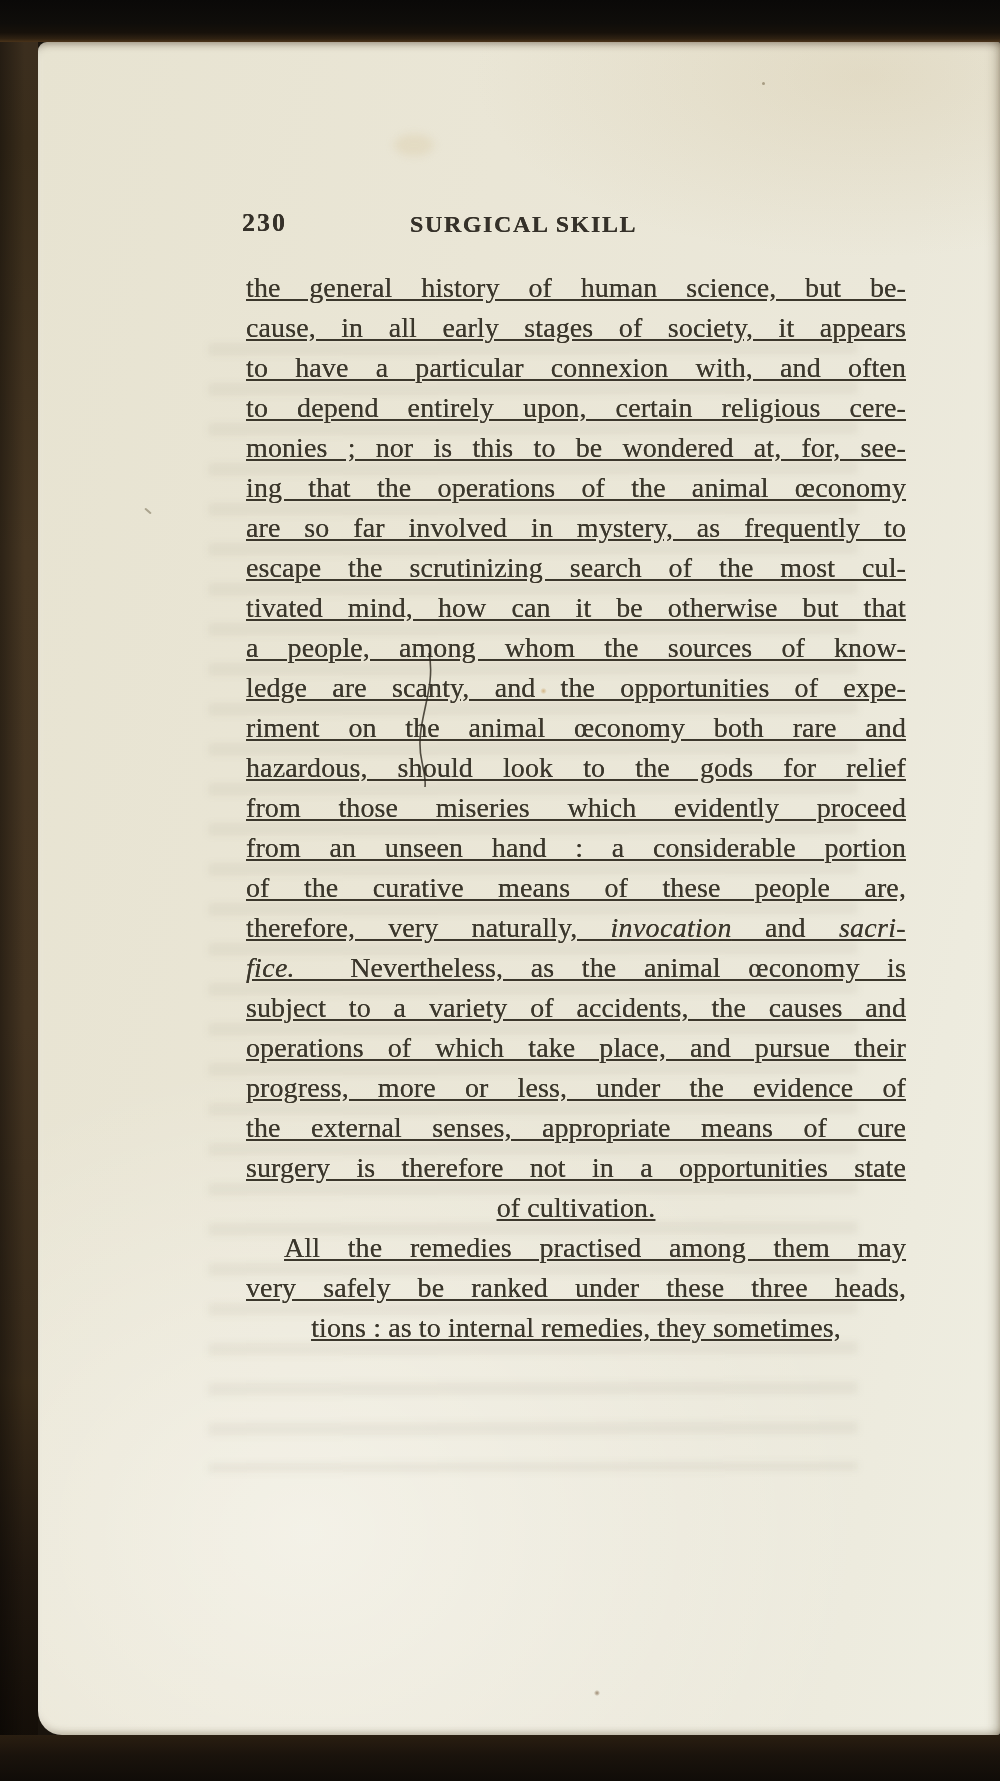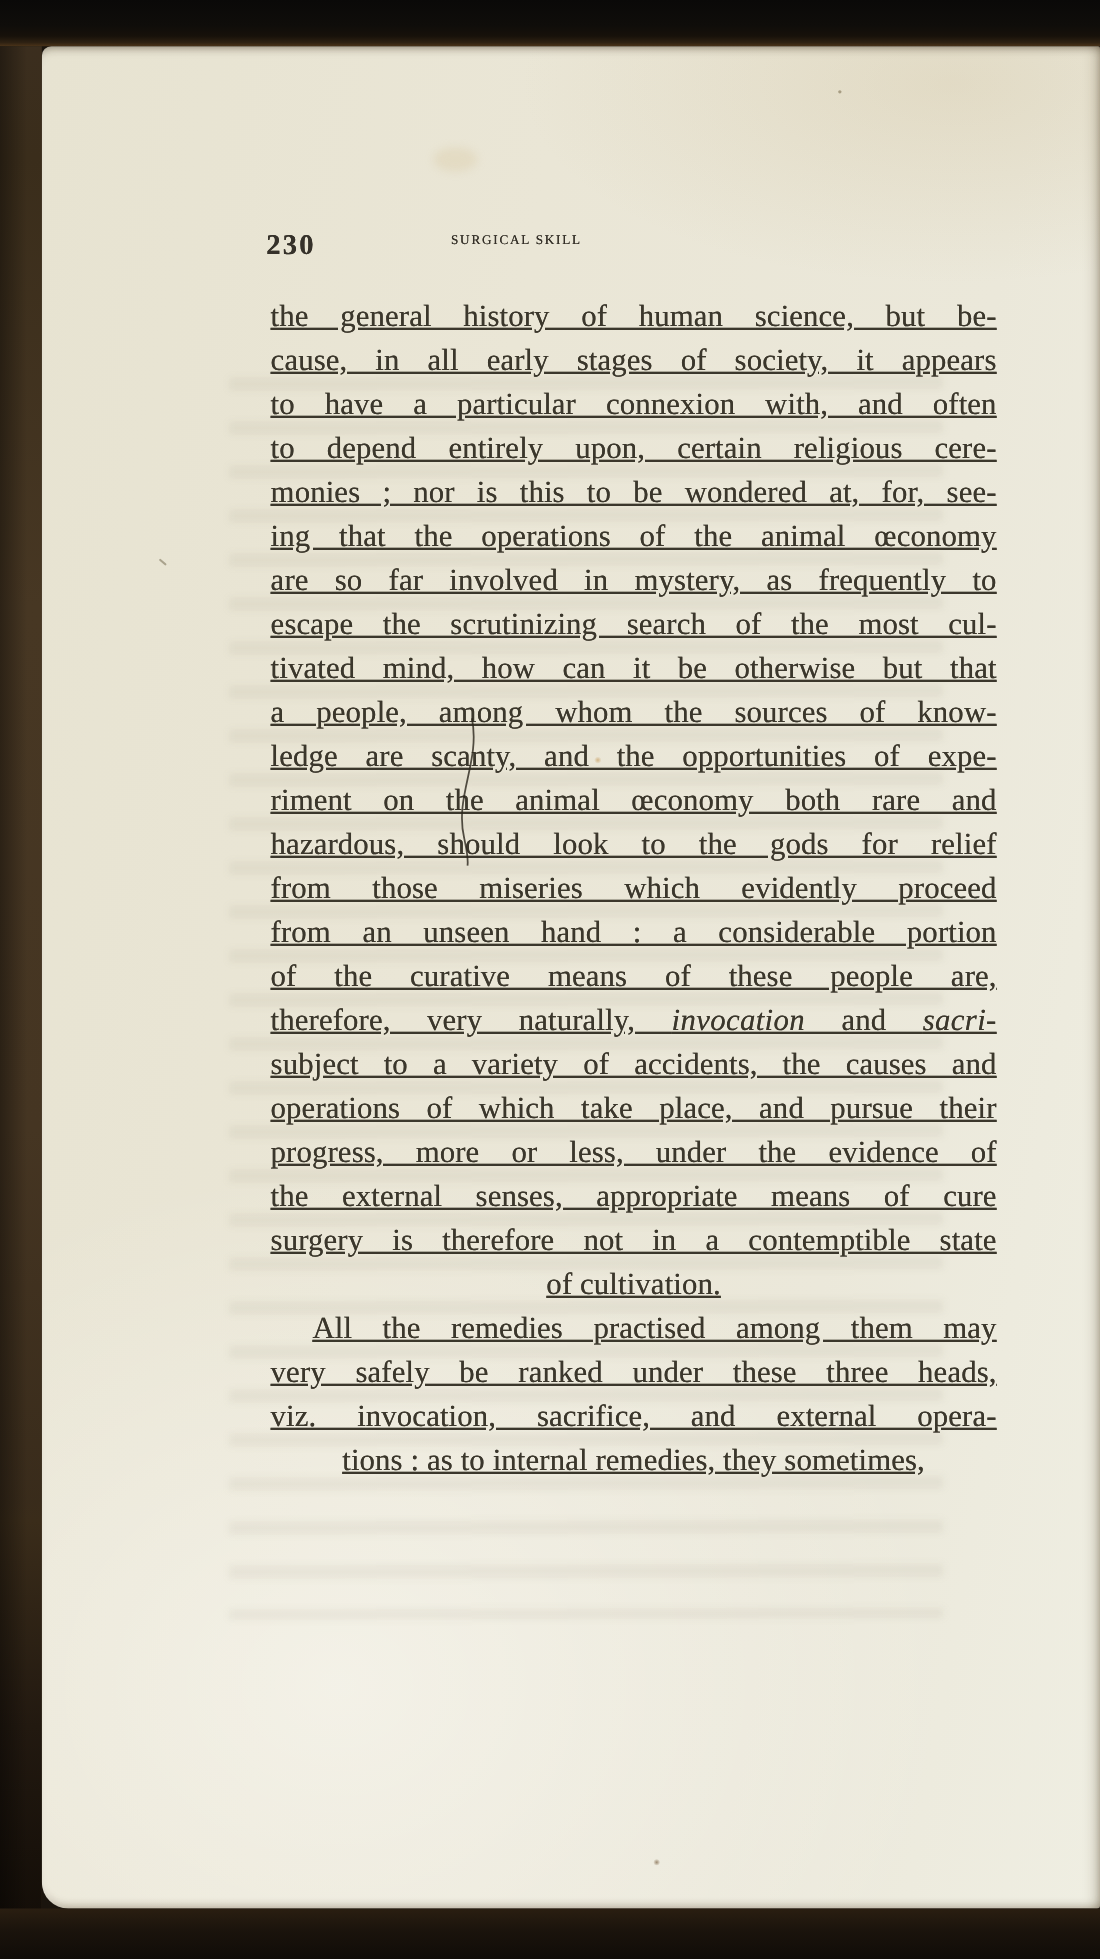--- a/index.html
+++ b/index.html
@@ -46,21 +46,21 @@
     pointer-events:none;
   }
   .header{position:absolute;left:0;top:166px;width:962px;height:34px;color:#35312a;}
   .pageno{
     position:absolute;left:204px;top:0;
     font-size:26px;font-weight:700;letter-spacing:2px;
     text-shadow:0 0 .6px rgba(45,40,28,.9);
   }
   .rtitle{
     position:absolute;left:372px;top:3px;
-    font-size:12px;font-weight:400;letter-spacing:1.6px;
+    font-size:24px;font-weight:700;letter-spacing:1.6px;
     text-shadow:0 0 .6px rgba(45,40,28,.9);
   }
   .text{
     position:absolute;left:208px;top:226px;width:660px;
     font-size:28px;line-height:40px;color:#3b372c;
     text-shadow:0 0 .5px rgba(48,42,30,.85);
     letter-spacing:.1px;
   }
   .line{text-align:justify;text-align-last:justify;white-space:normal;text-decoration:underline;}
   .line.no-just{text-align:center;text-align-last:auto;}
@@ -101,29 +101,29 @@
         <div class="line"><span>escape the scrutinizing search of the most cul-</span></div>
         <div class="line"><span>tivated mind, how can it be otherwise but that</span></div>
         <div class="line"><span>a people, among whom the sources of know-</span></div>
         <div class="line"><span>ledge are scanty, and the opportunities of expe-</span></div>
         <div class="line"><span>riment on the animal œconomy both rare and</span></div>
         <div class="line"><span>hazardous, should look to the gods for relief</span></div>
         <div class="line"><span>from those miseries which evidently proceed</span></div>
         <div class="line"><span>from an unseen hand : a considerable portion</span></div>
         <div class="line"><span>of the curative means of these people are,</span></div>
         <div class="line"><span>therefore, very naturally, </span><em>invocation</em><span> and </span><em>sacri-</em></div>
+        <div class="line"><em>fice.</em><span>&nbsp; Nevertheless, as the animal œconomy is</span></div>
         <div class="line"><span>subject to a variety of accidents, the causes and</span></div>
         <div class="line"><span>operations of which take place, and pursue their</span></div>
         <div class="line"><span>progress, more or less, under the evidence of</span></div>
         <div class="line"><span>the external senses, appropriate means of cure</span></div>
-        <div class="line"><span>surgery is therefore not in a contemptible state</span></div>
+        <div class="line"><span>surgery is therefore not in a opportunities state</span></div>
         <div class="line no-just"><span>of cultivation.</span></div>
         <div class="line indent"><span>All the remedies practised among them may</span></div>
         <div class="line"><span>very safely be ranked under these three heads,</span></div>
-        <div class="line"><span>viz. invocation, sacrifice, and external opera-</span></div>
         <div class="line no-just"><span>tions : as to internal remedies, they sometimes,</span></div>
       </div>
 
     <svg class="hair" width="80" height="140" viewBox="0 0 80 140">
       <path d="M 44,3 C 52,42 28,74 37,112 C 39,122 41,130 40,137" fill="none" stroke="#2b251c" stroke-width="1.6" opacity="0.8"></path>
     </svg>
 
     <div class="stain s1"></div>
     <div class="stain s2"></div>
     <div class="stain s3"></div>

